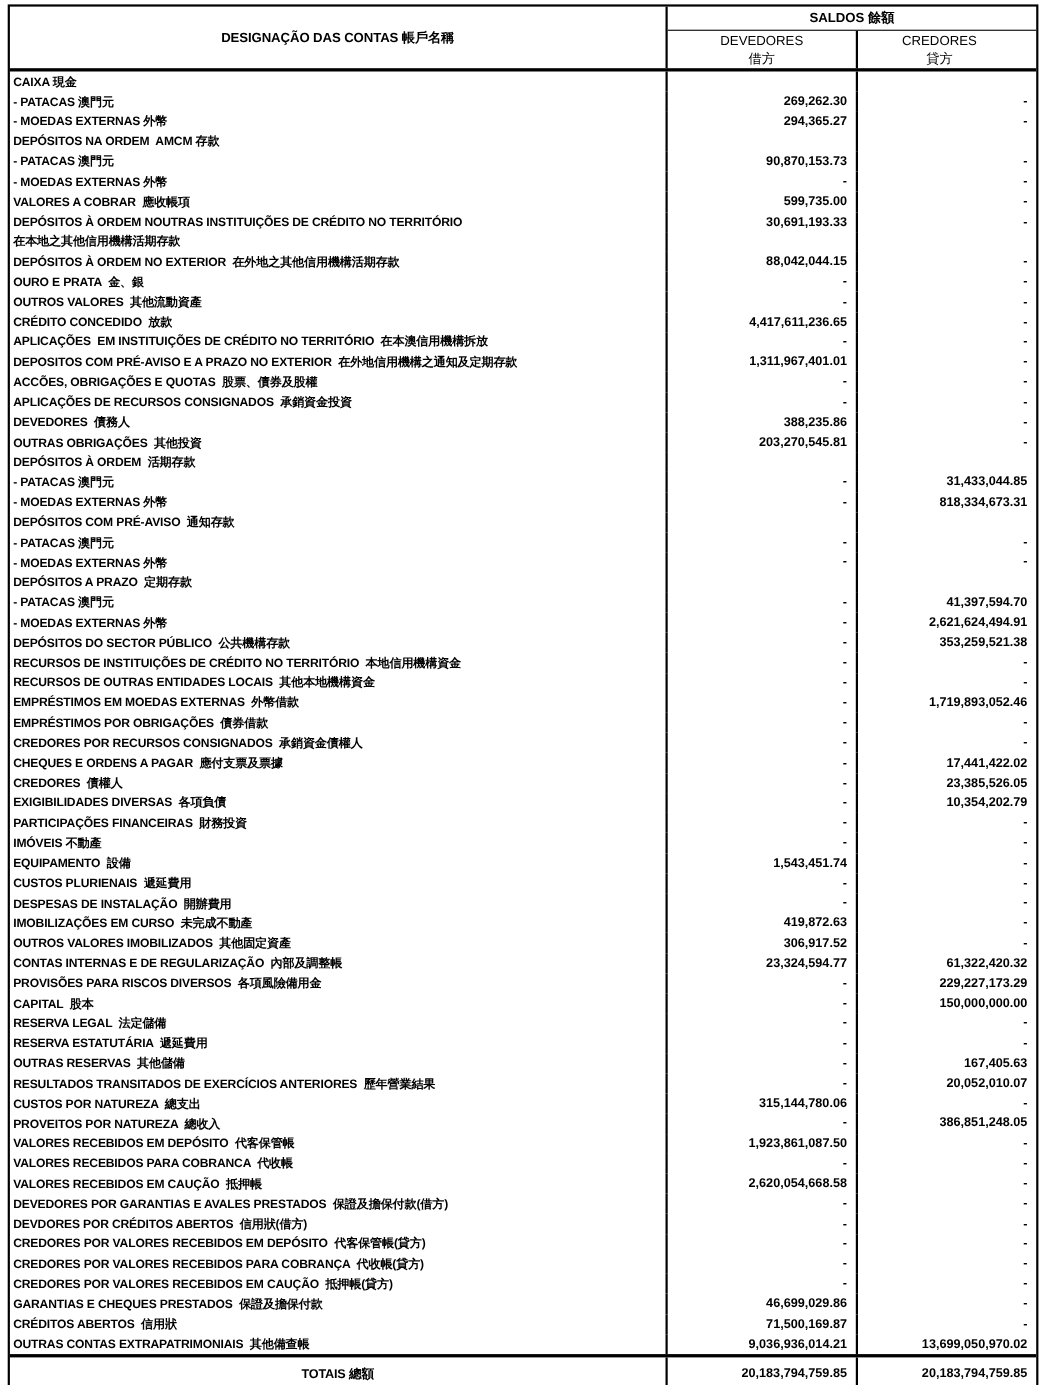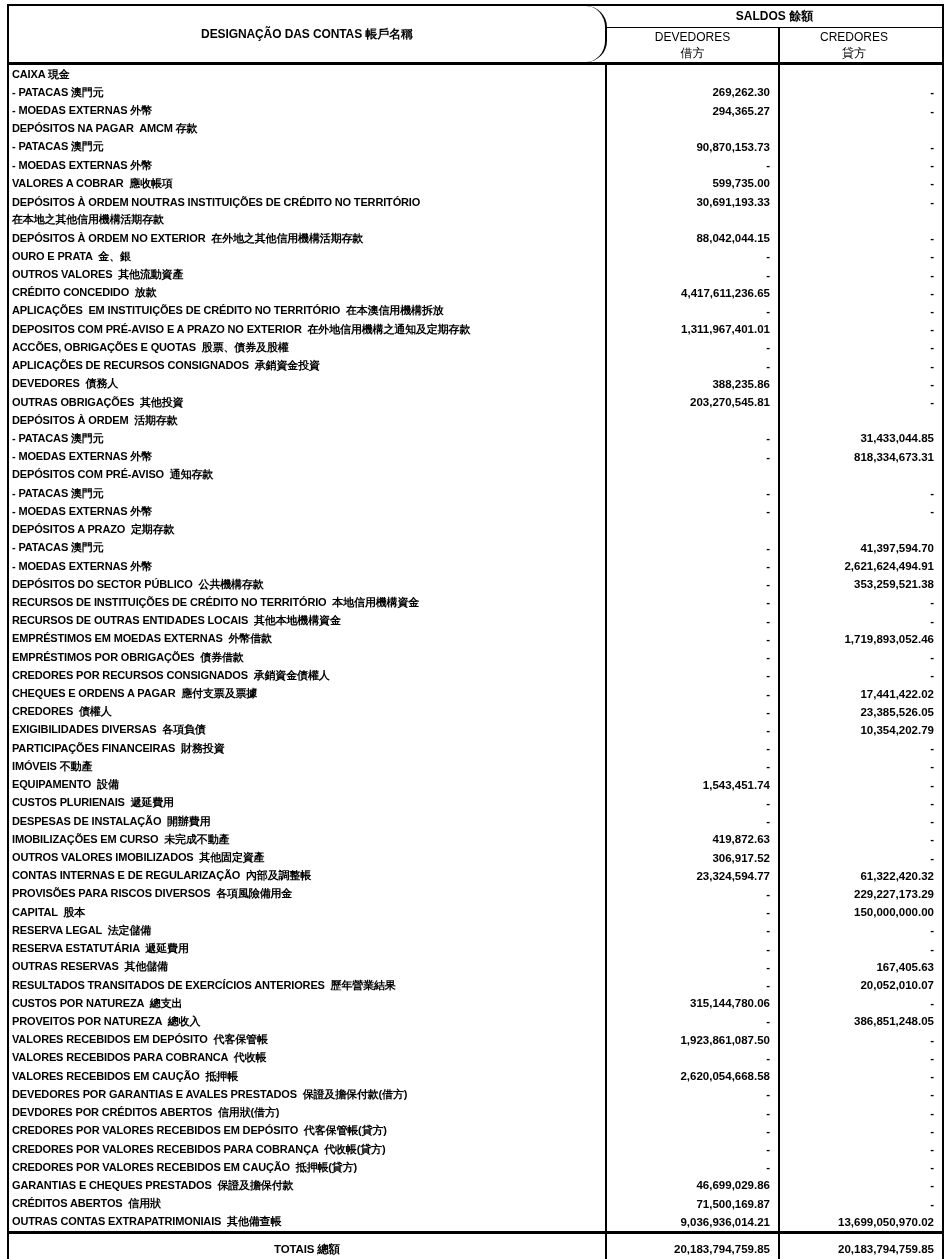--- a/index.html
+++ b/index.html
@@ -22,21 +22,20 @@
   .thead {
     display: flex;
     border-bottom: 3px solid #000;
   }
   .desig-cell {
     width: 598px;
     border-right: 2px solid #000;
     display: flex; align-items: center; justify-content: center;
     font-size: 12px; font-weight: 700;
     letter-spacing: -0.1px;
-    border-radius: 21px;
   }
   .saldos-wrap { width: 335px; display: flex; flex-direction: column; border-radius: 16px; }
   .saldos-cell {
     height: 22px;
     border-bottom: 1px solid #000;
     display: flex; align-items: center; justify-content: center;
     font-size: 12px; font-weight: 700;
   }
   .subcols { display: flex; height: 34px; }
   .subcol {
@@ -113,21 +112,21 @@
           <div class="cell-label">- PATACAS 澳門元</div>
           <div class="cell-dev">269,262.30</div>
           <div class="cell-cred">-</div>
         </div>
         <div class="row">
           <div class="cell-label">- MOEDAS EXTERNAS 外幣</div>
           <div class="cell-dev">294,365.27</div>
           <div class="cell-cred">-</div>
         </div>
         <div class="row">
-          <div class="cell-label">DEPÓSITOS NA PAGAR  AMCM 存款</div>
+          <div class="cell-label">DEPÓSITOS NA ORDEM  AMCM 存款</div>
           <div class="cell-dev"></div>
           <div class="cell-cred"></div>
         </div>
         <div class="row">
           <div class="cell-label">- PATACAS 澳門元</div>
           <div class="cell-dev">90,870,153.73</div>
           <div class="cell-cred">-</div>
         </div>
         <div class="row">
           <div class="cell-label">- MOEDAS EXTERNAS 外幣</div>

